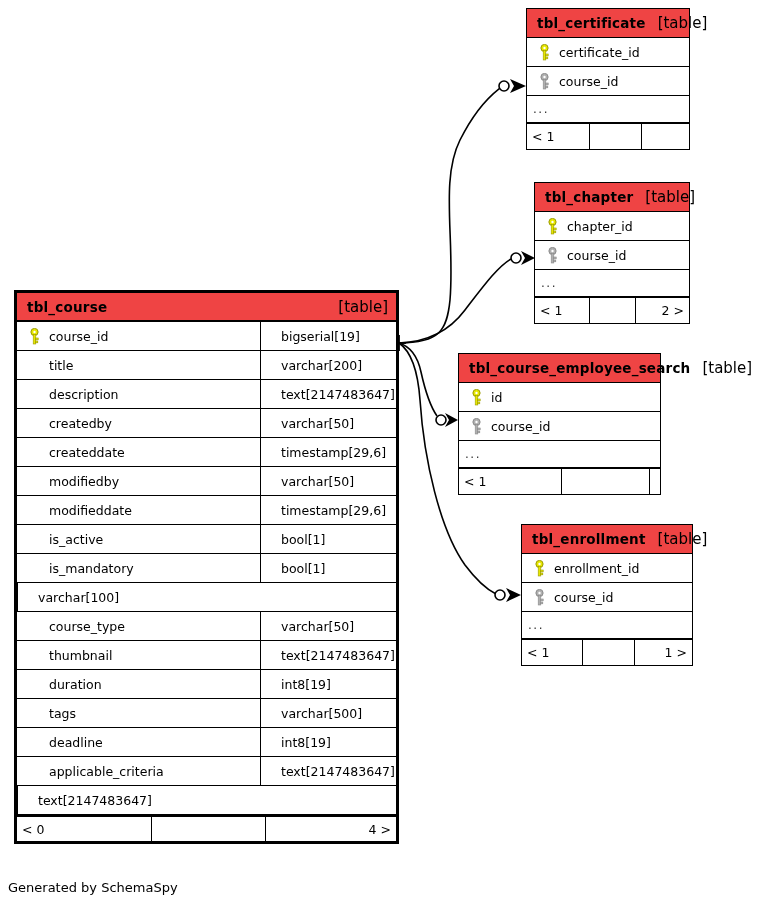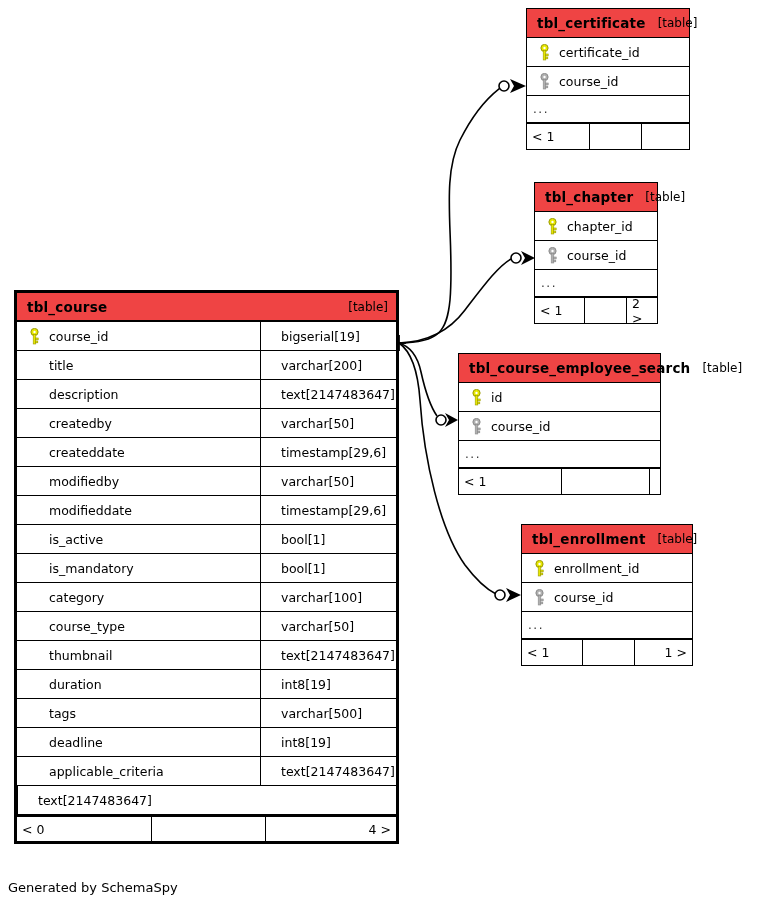--- a/index.html
+++ b/index.html
@@ -60,21 +60,21 @@
     white-space: nowrap;
   }
   .tbl.focus .tbl-head { border-bottom: 2px solid #000000; }
   .tbl-name {
     font-weight: bold;
     font-size: 13.5px;
     letter-spacing: 0.2px;
   }
   .tbl-kind {
     margin-left: auto;
-    font-size: 12px;
+    font-size: 15px;
     color: #000000;
     padding-left: 12px;
   }
 
   .row {
     box-sizing: border-box;
     height: 29px;
     display: flex;
     align-items: center;
     border-bottom: 1px solid #000000;
@@ -141,21 +141,21 @@
     padding: 0 5px;
     overflow: hidden;
   }
   .foot-left  { justify-content: flex-start; }
   .foot-mid   { justify-content: center; border-left: 1px solid #000000; }
   .foot-right { justify-content: flex-end; border-left: 1px solid #000000; }
 
   
   #n-course      { left: 14px;  top: 290px; width: 385px; }
   #n-certificate { left: 526px; top: 8px;   width: 164px; }
-  #n-chapter     { left: 534px; top: 182px; width: 124px; }
+  #n-chapter     { left: 534px; top: 182px; width: 156px; text-align: right; }
   #n-cesearch    { left: 458px; top: 353px; width: 203px; }
   #n-enrollment  { left: 521px; top: 524px; width: 172px; }
 
   #n-course .col-type      { flex-basis: 136px; padding-left: 20px; }
 
   
   #n-course .foot-left  { width: 134px; }
   #n-course .foot-mid   { width: 114px; }
   #n-course .foot-right { flex: 1 1 auto; }
 
@@ -303,24 +303,20 @@
 
     <div class="row">
       <div class="col-name">
         <span class="keyslot"></span>
         <span class="colname-txt">is_mandatory</span>
       </div>
       <div class="col-type">bool[1]</div>
     </div>
 
     <div class="row">
-      <div class="col-name">
-        <span class="keyslot"></span>
-        <span class="colname-txt">category</span>
-      </div>
       <div class="col-type">varchar[100]</div>
     </div>
 
     <div class="row">
       <div class="col-name">
         <span class="keyslot"></span>
         <span class="colname-txt">course_type</span>
       </div>
       <div class="col-type">varchar[50]</div>
     </div>

